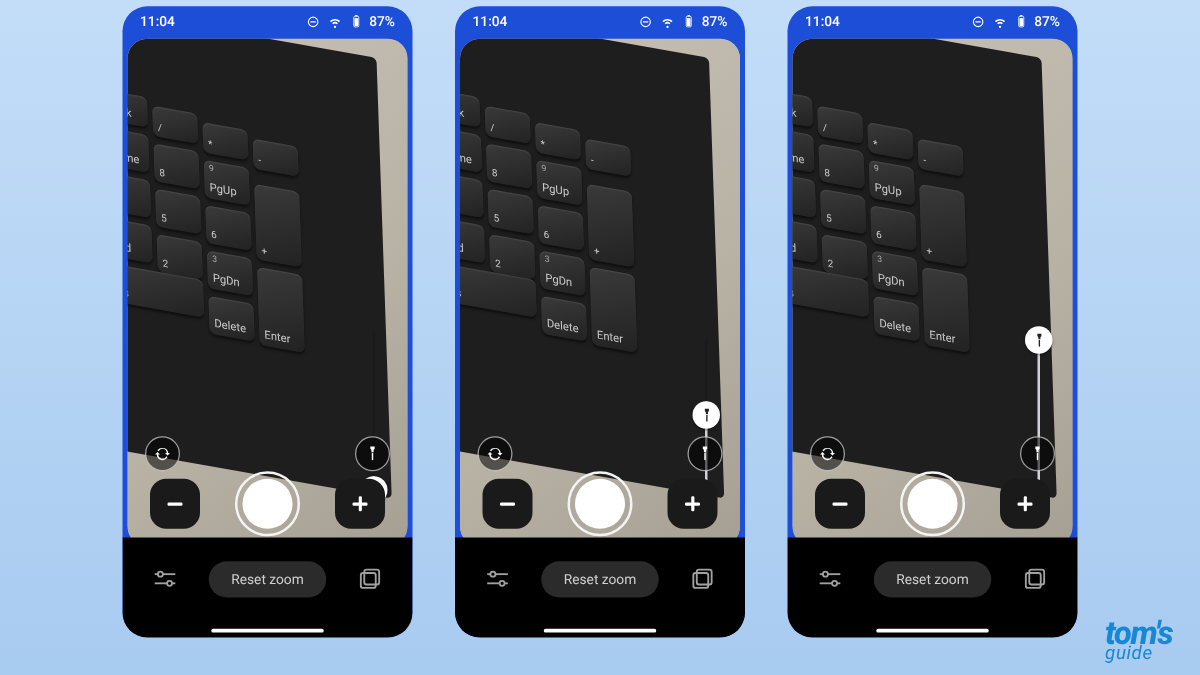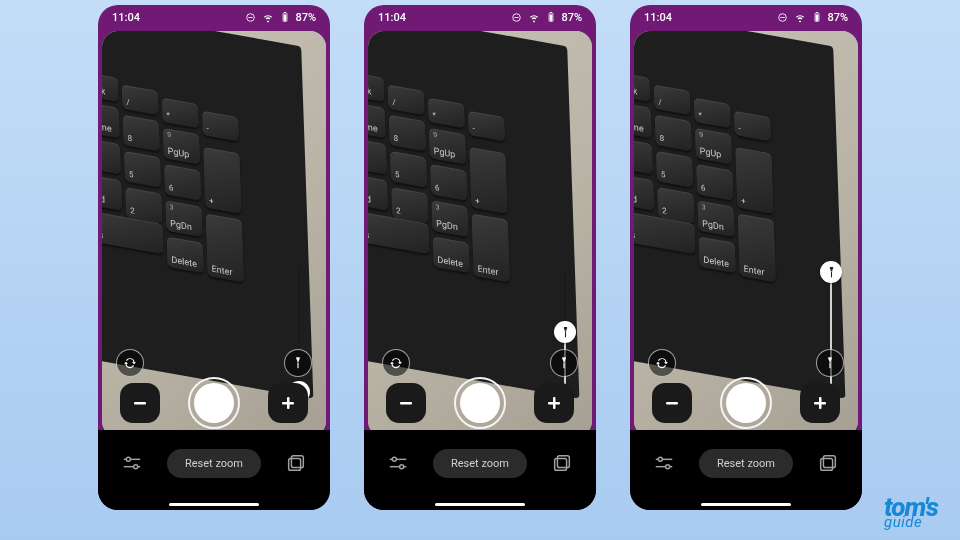--- a/index.html
+++ b/index.html
@@ -1,17 +1,17 @@
 <!DOCTYPE html>
 <html><head>
 <meta charset="utf-8">
 <style>
   html,body{margin:0;padding:0;width:960px;height:540px;overflow:hidden;font-family:Roboto,Arial,sans-serif;background:linear-gradient(180deg,#c3ddf8 0%,#a8cbf0 100%);}
   .stage{position:relative;width:960px;height:540px;}
-  .phone{position:absolute;top:5px;width:232px;height:505px;background:#701a75;border-radius:20px;overflow:hidden;color:#fff;}
+  .phone{position:absolute;top:5px;width:232px;height:505px;background:#1d4ed8;border-radius:20px;overflow:hidden;color:#fff;}
   .phone.p0{left:98px;}
   .phone.p1{left:364px;}
   .phone.p2{left:630px;}
 
   
   .status{position:absolute;top:0;left:0;right:0;height:24px;display:flex;align-items:center;justify-content:space-between;padding:0 14px;font-size:11px;font-weight:500;}
   .status .right{display:flex;align-items:center;gap:4px;}
   .status svg{display:block}
 
   

